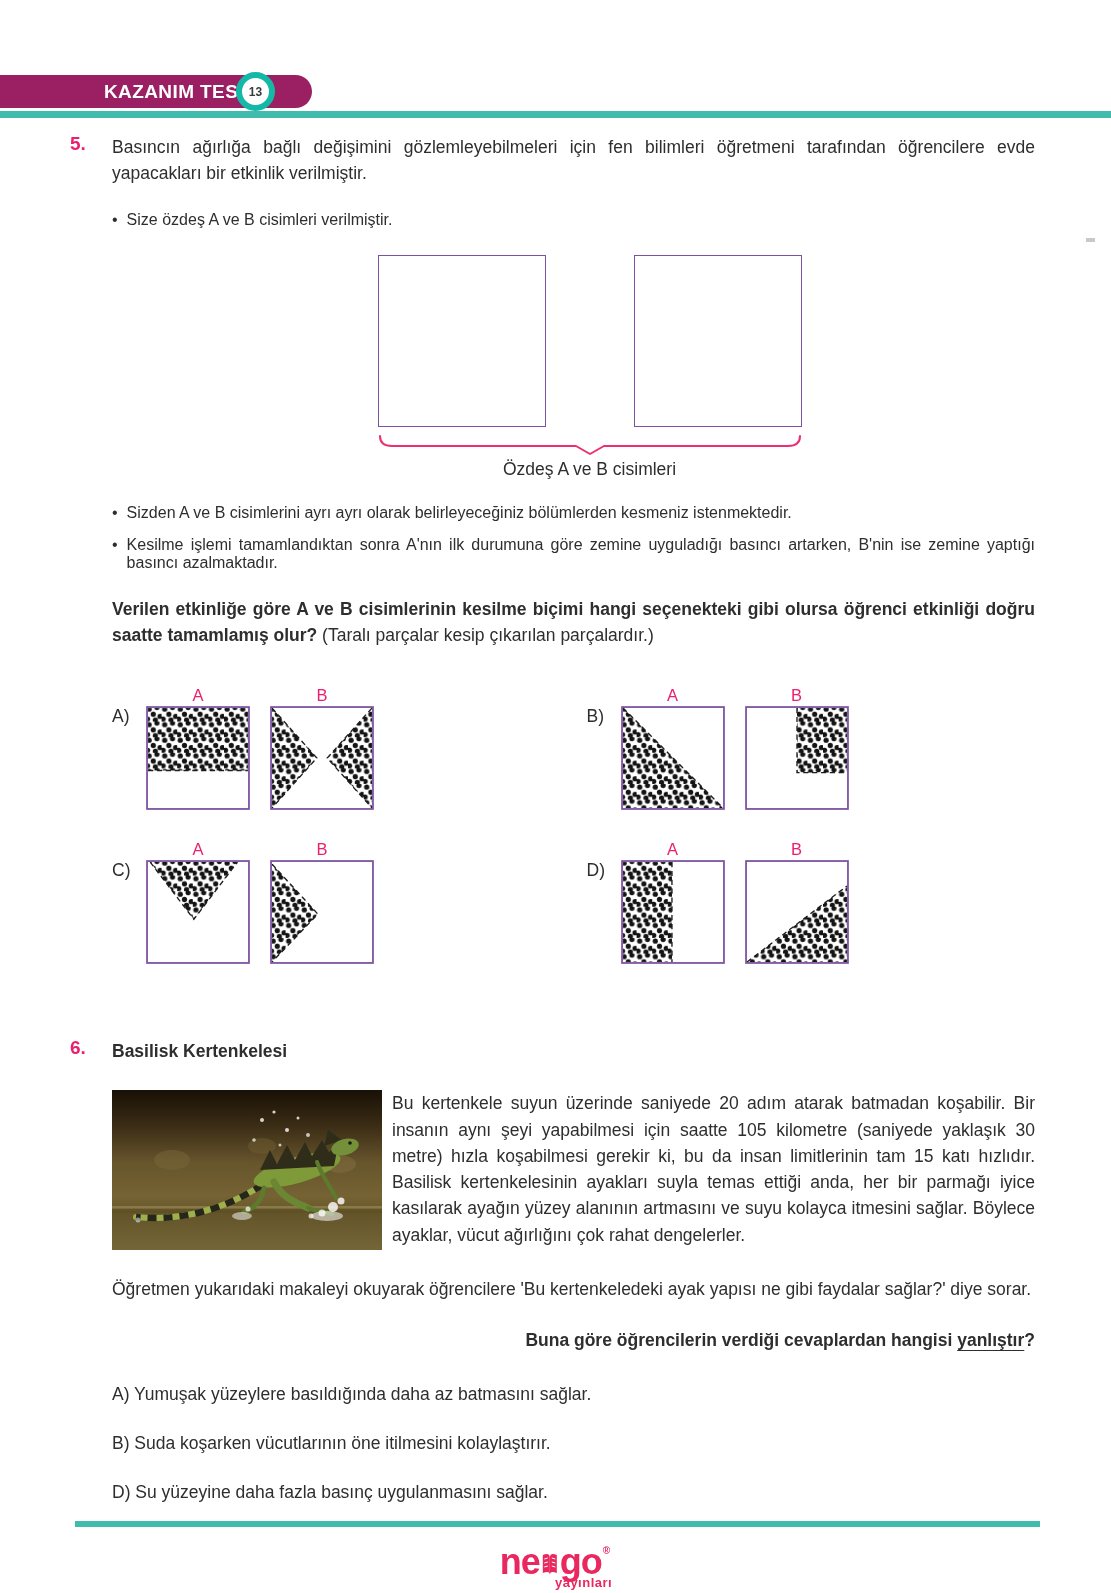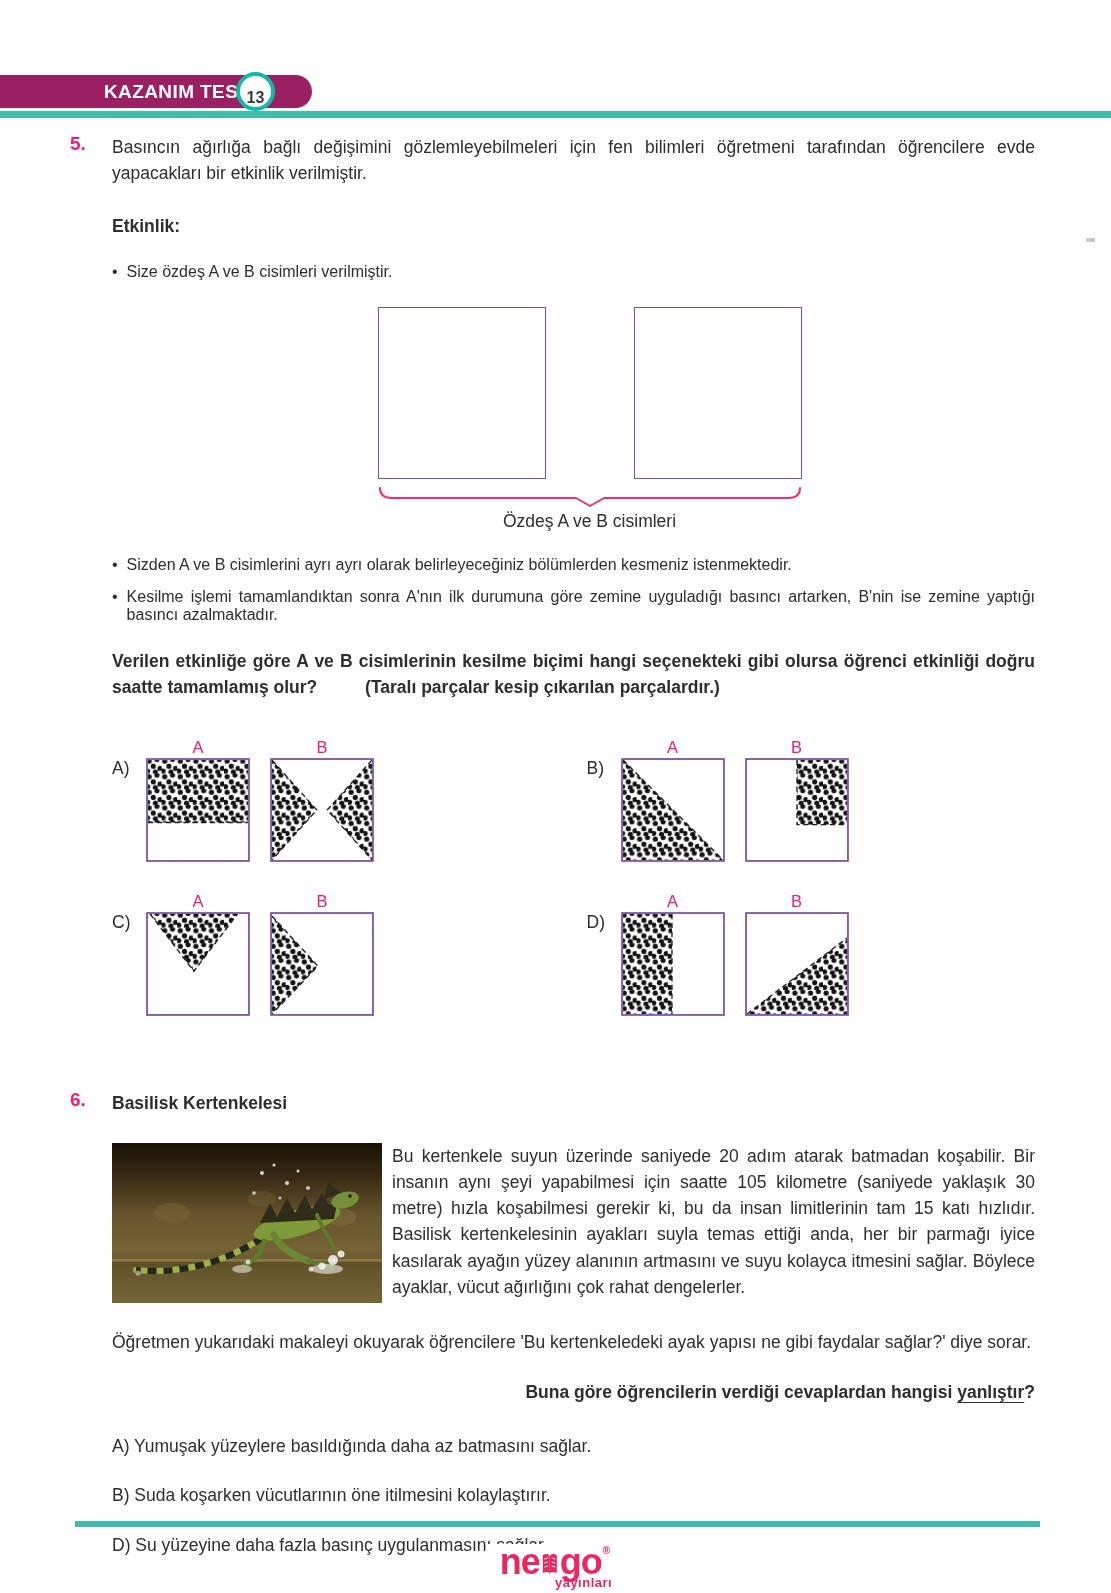--- a/index.html
+++ b/index.html
@@ -12,23 +12,23 @@
   .band {
     position:absolute; top:75px; left:0; width:312px; height:33px;
     background:#9B2063; border-radius:0 17px 17px 0;
   }
   .band-title {
     position:absolute; left:104px; top:50%; transform:translateY(-50%);
     color:#ffffff; font-weight:bold; font-size:19px; letter-spacing:.4px; white-space:nowrap;
   }
   .badge {
     position:absolute; left:236px; top:-3px; width:39px; height:39px; box-sizing:border-box;
-    background:#ffffff; border:4px solid #14b8a6; border-radius:50%;
-    display:flex; align-items:flex-end; justify-content:center;
-    font-weight:bold; font-size:16px; color:#3a3a3a;
+    background:#ffffff; border:6px solid #14b8a6; border-radius:50%;
+    display:flex; align-items:center; justify-content:center;
+    font-weight:bold; font-size:12px; color:#3a3a3a;
   }
   .teal-rule { position:absolute; top:111px; left:0; width:1111px; height:7px; background:#41BBAD; }
   .artifact { position:absolute; top:238px; left:1086px; width:9px; height:4px; background:#c9c9c9; }
 
   
   .content { position:absolute; left:112px; top:134px; width:923px; }
   .qblock { position:relative; }
   .qnum {
     position:absolute; left:-42px; top:-1px; color:#EC1E6E; font-weight:bold; font-size:19px;
   }
@@ -41,21 +41,21 @@
   .bullet .btxt { flex:1; }
 
   
   .figure { width:424px; margin:26px auto 0 auto;padding-left:32px; }
   .bigsq-row { display:flex; gap:88px; }
   .big-sq { width:168px; height:172px; box-sizing:border-box; border:1.6px solid #7B52A1; background:#fff; }
   .brace-svg { display:block; margin-top:8px; }
   .fig-caption { text-align:center; margin-top:2px; font-size:17.5px; }
 
   .qbold { margin-top:24px; }
-  .note { font-weight:bold;margin-left:43px; }
+  .note { font-weight:normal; }
 
   
   .opt-grid { display:grid; grid-template-columns:1fr 1fr; column-gap:26px; row-gap:28px; margin-top:36px; }
   .opt { position:relative; padding-left:34px; }
   .opt-key { position:absolute; left:0; top:22px; font-size:17.5px; color:#2e2e2e; }
   .opt-squares { display:flex; gap:20px; }
   .opt-col { display:flex; flex-direction:column; align-items:center; }
   .opt-letter { color:#EC1E6E; font-size:16.5px; height:22px; line-height:22px; }
   .sq-svg { display:block; width:104px; height:104px; }
   .frame { fill:none; stroke:#7B52A1; stroke-width:1.7; }
@@ -110,21 +110,20 @@
   </div>
   <div class="teal-rule"></div>
   <div class="artifact"></div>
 
   <div class="content">
 
     <div class="qblock">
       <span class="qnum">5.</span>
       <p class="just">Basıncın ağırlığa bağlı değişimini gözlemleyebilmeleri için fen bilimleri öğretmeni tarafından öğrencilere evde yapacakları bir etkinlik verilmiştir.</p>
 
-      <p class="heading">Etkinlik:</p>
 
       <div class="bullet">
         <span class="marker">•</span>
         <span class="btxt">Size özdeş A ve B cisimleri verilmiştir.</span>
       </div>
 
       <div class="figure">
         <div class="bigsq-row">
           <div class="big-sq"></div>
           <div class="big-sq"></div>

